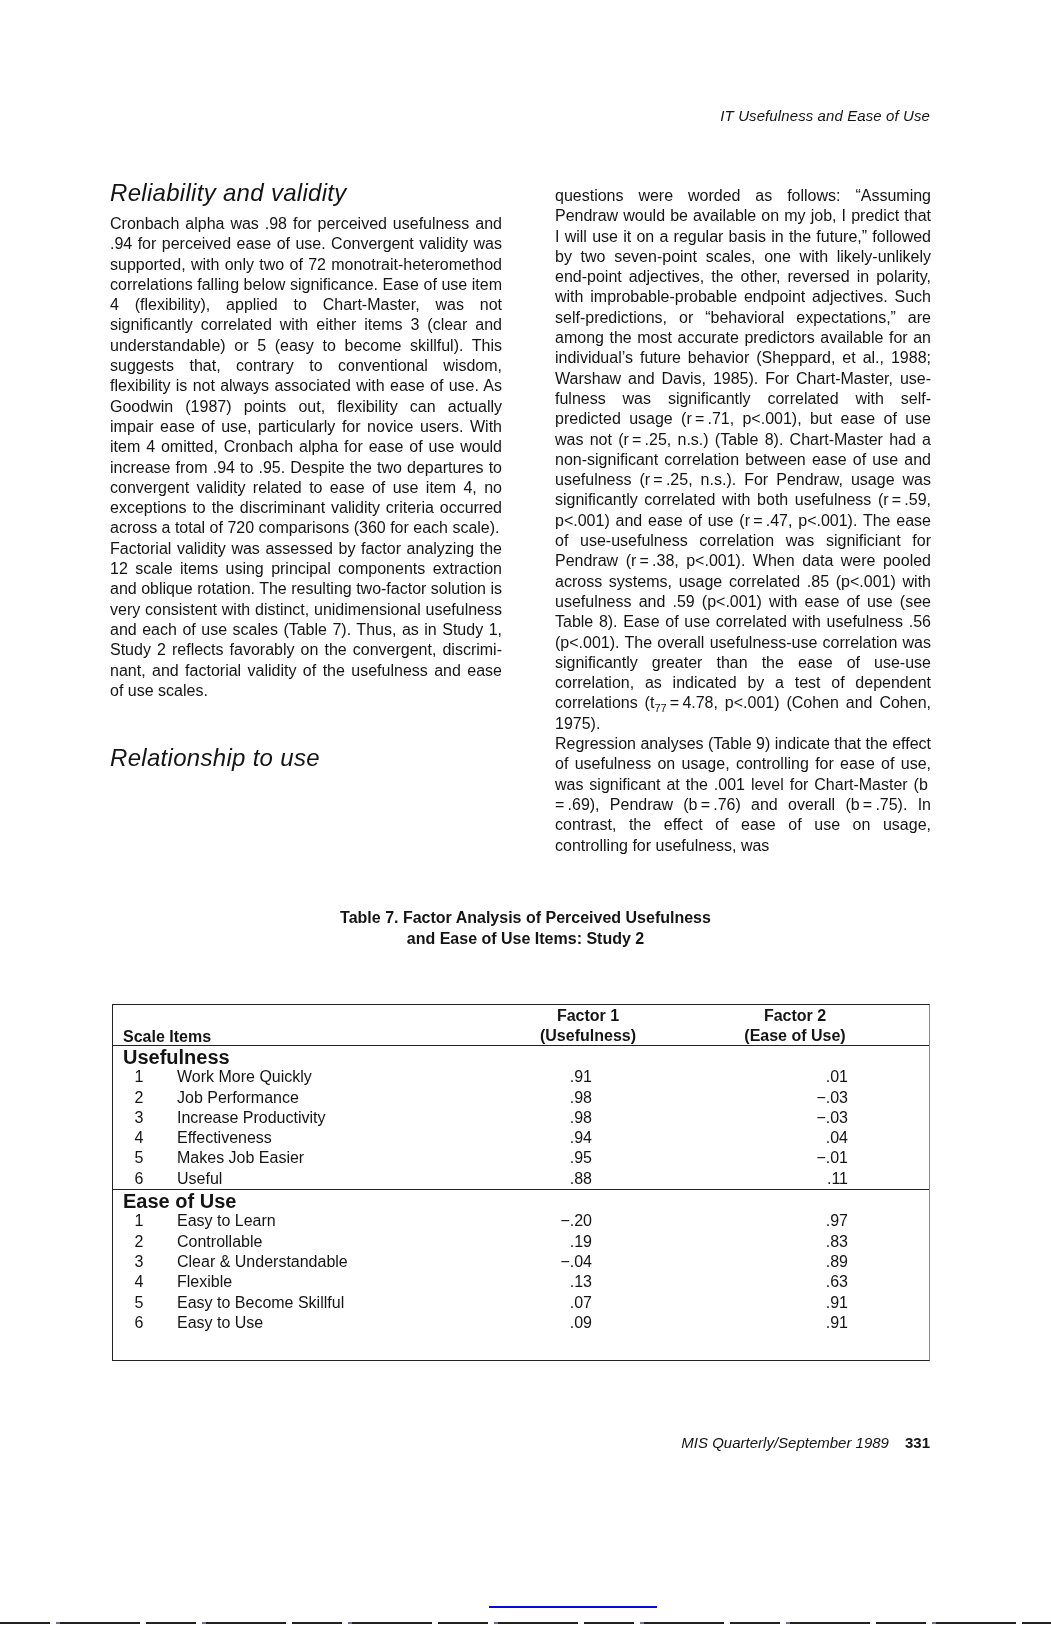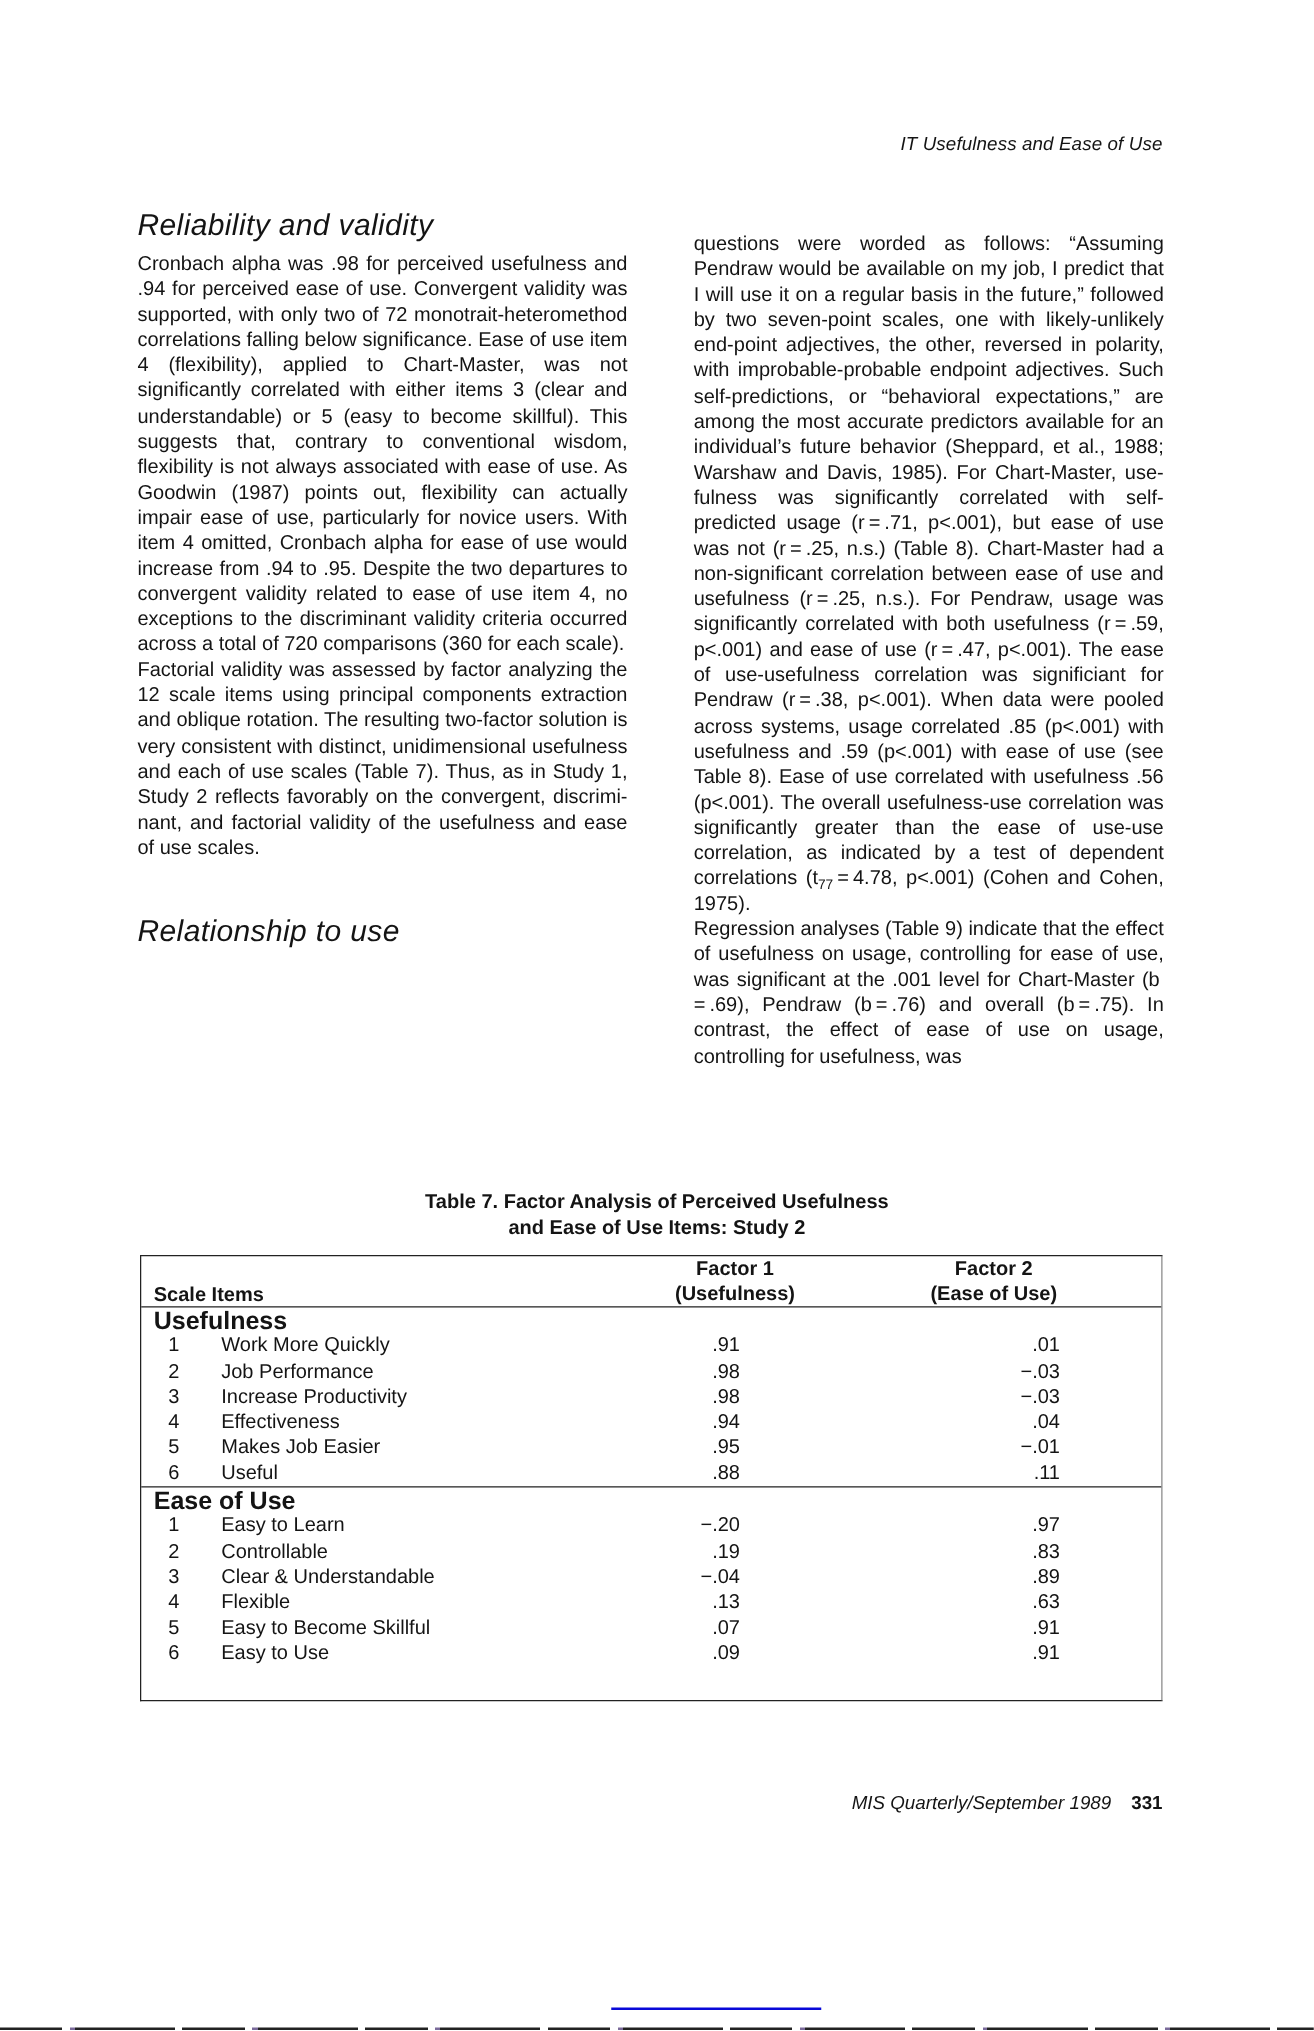--- a/index.html
+++ b/index.html
@@ -4,37 +4,37 @@
 <style>
   html, body { margin: 0; padding: 0; background: #ffffff; }
   body {
     width: 1051px; height: 1625px; position: relative; overflow: hidden;
     font-family: "Liberation Sans", sans-serif; color: #141414;
   }
   .running-head {
     position: absolute; top: 107px; right: 121px;
     font-size: 15px; font-style: italic; letter-spacing: 0.1px;
   }
-  .col { position: absolute; top: 166px; }
+  .col { position: absolute; top: 178px; }
   .col-left { left: 110px; width: 392px; }
   .col-right { left: 555px; width: 376px; top: 186px; }
   h2 {
     font-weight: normal; font-style: italic; font-size: 24px;
     margin: 0 0 6px 0; line-height: 30px; letter-spacing: 0.3px;
   }
   p {
     margin: 0; font-size: 16px; line-height: 20.3px;
     text-align: justify; hyphens: manual;
   }
   p + p { }
   .gap-heading { margin-top: 42px; }
   sub { font-size: 11px; line-height: 0; }
 
   .table-caption {
-    position: absolute; top: 952px; left: 0; width: 1051px;
+    position: absolute; top: 908px; left: 0; width: 1051px;
     text-align: center; font-weight: bold; font-size: 16px; line-height: 20.5px;
     font-family: "Liberation Sans", sans-serif;
   }
   .table-box {
     position: absolute; top: 1004px; left: 112px; width: 818px; height: 357px;
     border-top: 1.5px solid #222; border-left: 1.5px solid #222;
     border-bottom: 1.5px solid #222; border-right: 1px solid #888;
     box-sizing: border-box;
   }
   .thead {

